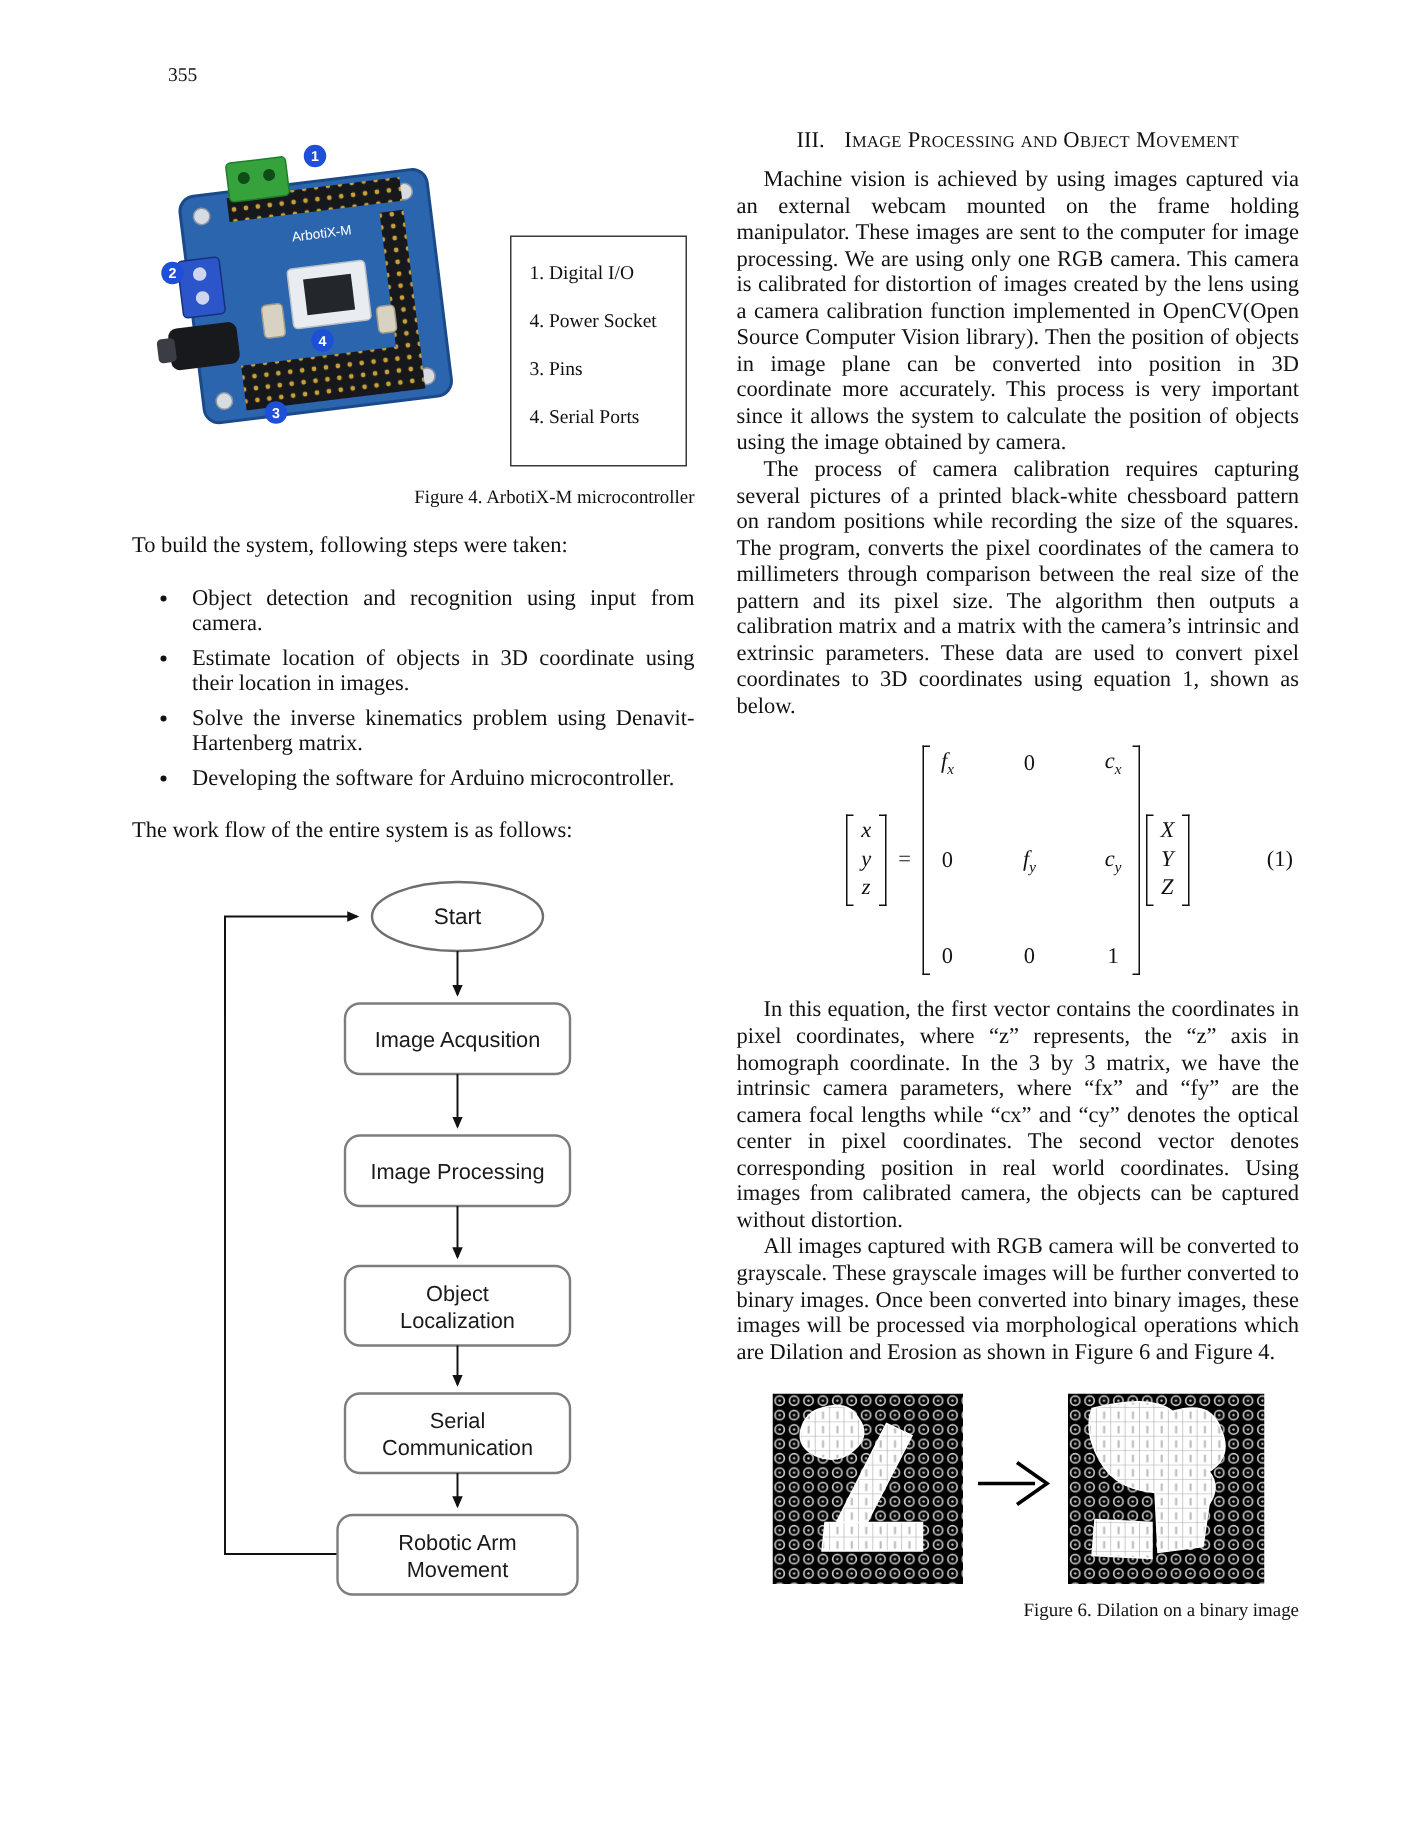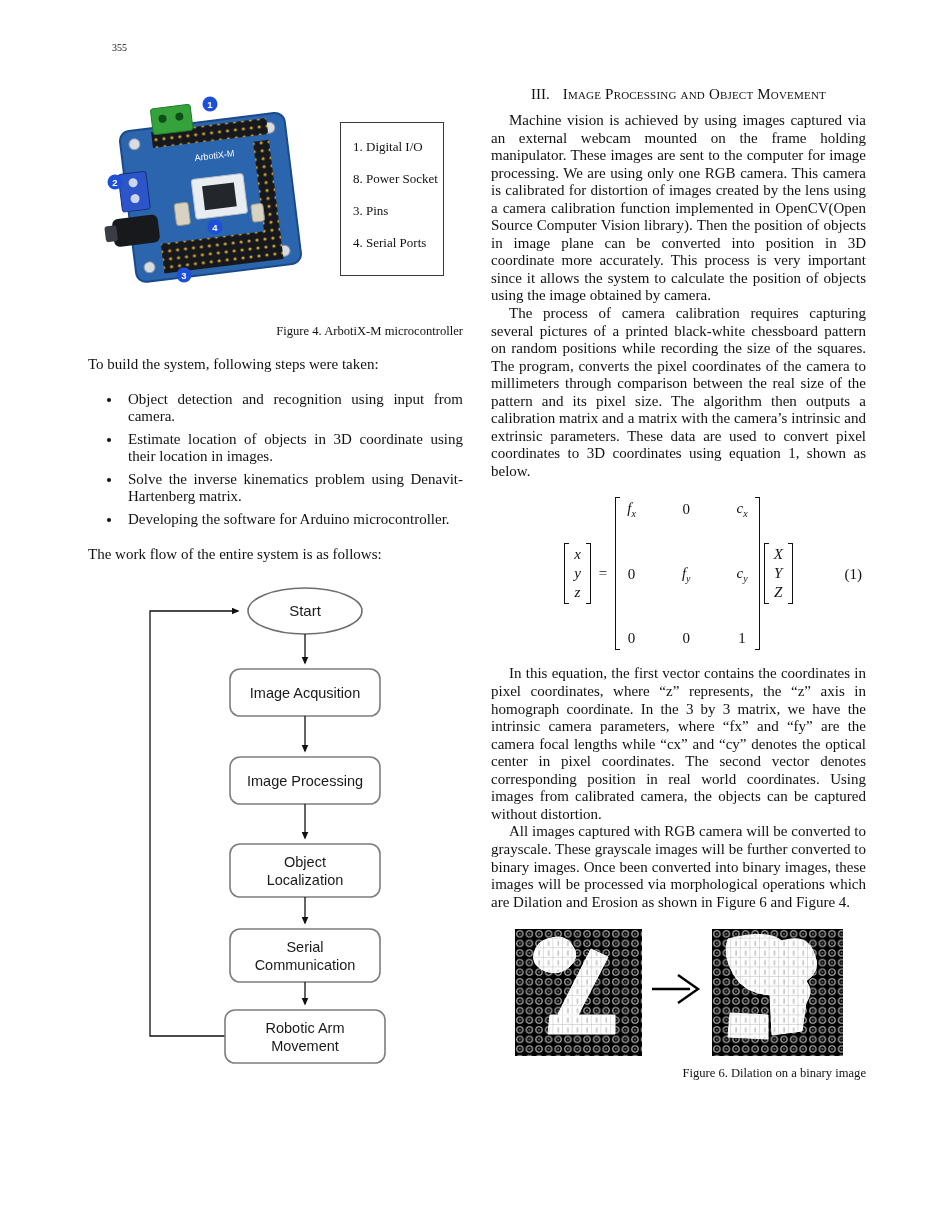--- a/index.html
+++ b/index.html
@@ -1,30 +1,30 @@
 <!DOCTYPE html>
 <html><head>
 <meta charset="utf-8">
 <style>
   * { margin:0; padding:0; box-sizing:border-box; }
   html,body { background:#ffffff; }
   body { font-family:"Liberation Serif", serif; color:#111; }
   .page { position:relative; width:952px; height:1232px; background:#fff; overflow:hidden; }
-  .page-number { position:absolute; top:42px; left:112px; font-size:10px; }
+  .page-number { position:absolute; top:42px; left:112px; font-size:13px; }
   .columns { position:absolute; top:84px; left:88px; width:778px; display:flex; gap:28px; }
   .col { width:375px; }
 
   
   .para { font-size:15px; line-height:1.17; text-align:justify; }
   .indent { text-indent:18px; }
   .fig-caption { font-size:12.6px; text-align:right; line-height:1.2; }
 
   
   .fig4-row { display:flex; align-items:flex-start; margin-top:6px; }
-  .legend-box { margin-top:32px; margin-left:6px; width:104px; border:1px solid #3a3a3a; padding:16px 10px 8px 12px; }
+  .legend-box { margin-top:67px; margin-left:6px; width:118px; border:1px solid #3a3a3a; padding:16px 10px 8px 12px; }
   .legend-item { font-size:13px; margin-bottom:16px; white-space:nowrap; }
   .fig4-caption { margin-top:12px; }
 
   
   .intro { margin-top:17px; }
   .steps-list { margin-top:17px; padding-left:34px; list-style:disc outside; }
   .steps-list li { font-size:15px; line-height:1.17; text-align:justify; margin-bottom:5px; padding-left:6px; }
   .workflow { margin-top:18px; }
   .flow-wrap { margin-top:18px; }
   .fig5-caption { margin-top:8px; }
@@ -109,21 +109,21 @@
               <text x="96" y="188.5" font-size="9.5" font-weight="bold" fill="#fff" text-anchor="middle">3</text>
             </g>
             <g>
               <circle cx="127" cy="137" r="7.5" fill="#1e4fd8"></circle>
               <text x="127" y="140.5" font-size="9.5" font-weight="bold" fill="#fff" text-anchor="middle">4</text>
             </g>
           </svg>
 
           <div class="legend-box">
             <div class="legend-item">1. Digital I/O</div>
-            <div class="legend-item">8. Power Socket</div>
+            <div class="legend-item">4. Power Socket</div>
             <div class="legend-item">3. Pins</div>
             <div class="legend-item">4. Serial Ports</div>
           </div>
         </div>
         <figcaption class="fig-caption fig4-caption">Figure 4. ArbotiX-M microcontroller</figcaption>
       </figure>
 
       <p class="para intro">To build the system, following steps were taken:</p>
 
       <ul class="steps-list">

